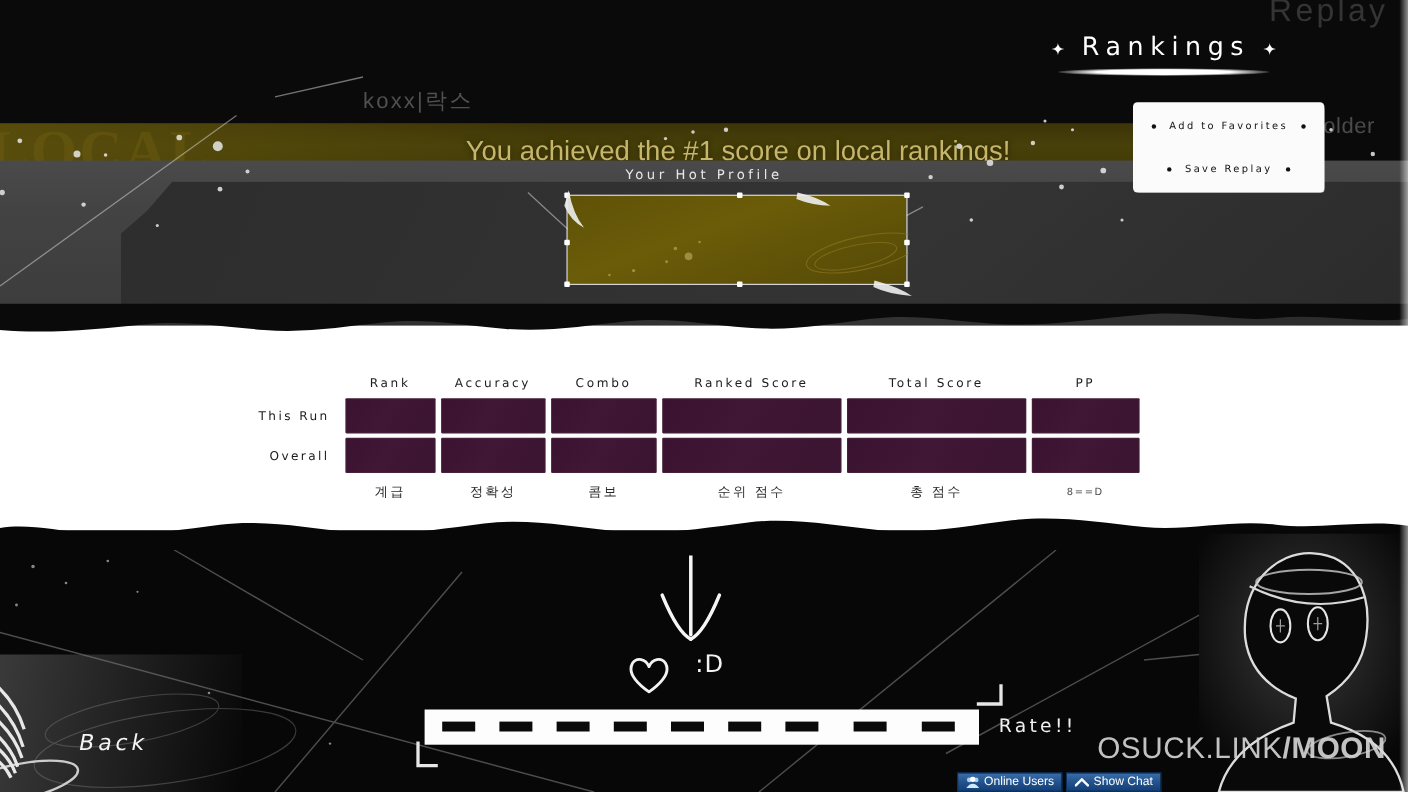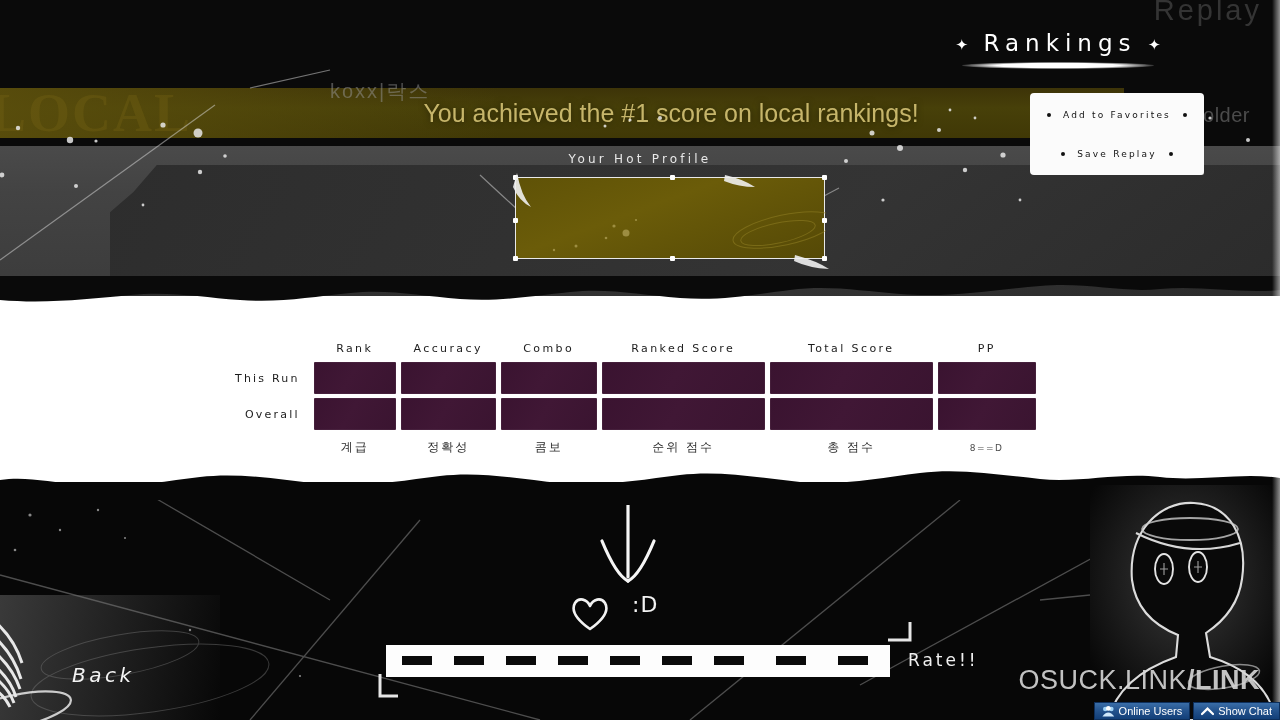--- a/index.html
+++ b/index.html
@@ -17,21 +17,21 @@
   }
 
   
   .top-section {
     position:absolute; left:0; top:0; width:1280px; height:300px;
     background:#0a0a0a;
     overflow:hidden;
   }
   
   .olive-banner {
-    position:absolute; left:0; top:88px; width:1124px; height:50px;
+    position:absolute; left:0; top:112px; width:1124px; height:50px;
     background:linear-gradient(180deg,#3d3408 0%, #474009 40%, #403806 100%);
     overflow:hidden;
   }
   .olive-banner-left-glow{
     position:absolute; left:0; top:0; width:500px; height:50px;
     background:linear-gradient(90deg, rgba(90,78,12,.9), rgba(60,52,8,0));
   }
   .banner-bg-word {
     position:absolute; left:-10px; top:-6px;
     font-size:54px; font-weight:700; letter-spacing:2px;
@@ -226,21 +226,21 @@
     position:absolute; right:20px; top:665px; z-index:20;
     font-size:27px; color:#d7d7d7; letter-spacing:.5px;
     font-family:"Liberation Sans", sans-serif;
     white-space:nowrap; opacity:.9;
   }
   .watermark .thin { font-weight:400; }
   .watermark .bold { font-weight:700; }
 
   
   .taskbar {
-    position:absolute; left:0; bottom:0; width:1280px; height:18px; z-index:40;
+    position:absolute; left:0; bottom:0; width:1056px; height:18px; z-index:40;
     display:flex; justify-content:flex-end; align-items:stretch;
     background:transparent;
   }
   .tb-btn {
     display:flex; align-items:center; gap:4px;
     padding:0 7px; margin-left:3px;
     background:linear-gradient(180deg,#3a6ea8 0%, #23528c 50%, #123f78 100%);
     border:1px solid #0d2f5c;
     color:#ffffff; font-size:11px; cursor:pointer;
     font-family:"Liberation Sans", sans-serif;
@@ -523,21 +523,21 @@
              C 68 142 46 126 42 95 Z" fill="#090909" stroke="#dcdcdc" stroke-width="2.1"></path>
     <ellipse cx="74" cy="84" rx="9" ry="15" fill="none" stroke="#e4e4e4" stroke-width="1.9"></ellipse>
     <ellipse cx="108" cy="82" rx="9" ry="15" fill="none" stroke="#e4e4e4" stroke-width="1.9"></ellipse>
     <path d="M 74 78 l 0 12 M 70 84 l 8 0 M 108 76 l 0 12 M 104 82 l 8 0" stroke="#9e9e9e" stroke-width="1.1"></path>
     <path d="M 46 48 q 52 26 104 10" fill="none" stroke="#d8d8d8" stroke-width="2"></path>
     <ellipse cx="100" cy="44" rx="48" ry="11" fill="none" stroke="#cccccc" stroke-width="1.8" opacity=".8"></ellipse>
     <ellipse cx="134" cy="192" rx="36" ry="11" fill="none" stroke="#bdbdbd" stroke-width="1.6" opacity=".7" transform="rotate(-10 134 192)"></ellipse>
   </svg>
 
   <div class="watermark">
-    <span class="thin">OSUCK.LINK</span><span class="bold">/LINK</span>
+    <span class="thin">OSUCK.LINK</span><span class="bold">/MOON</span>
   </div>
 
   <div class="taskbar">
     <div class="tb-btn">
       <svg width="13" height="11" viewBox="0 0 13 11">
         <circle cx="3.2" cy="3" r="2.2" fill="#9fd2f5"></circle>
         <circle cx="9.4" cy="3" r="2.2" fill="#9fd2f5"></circle>
         <circle cx="6.3" cy="2.4" r="2.4" fill="#ffffff"></circle>
         <path d="M 0.4 10.4 q 2.8 -4 5.9 -4 q 3.1 0 5.9 4 z" fill="#cfe8fb"></path>
       </svg>

